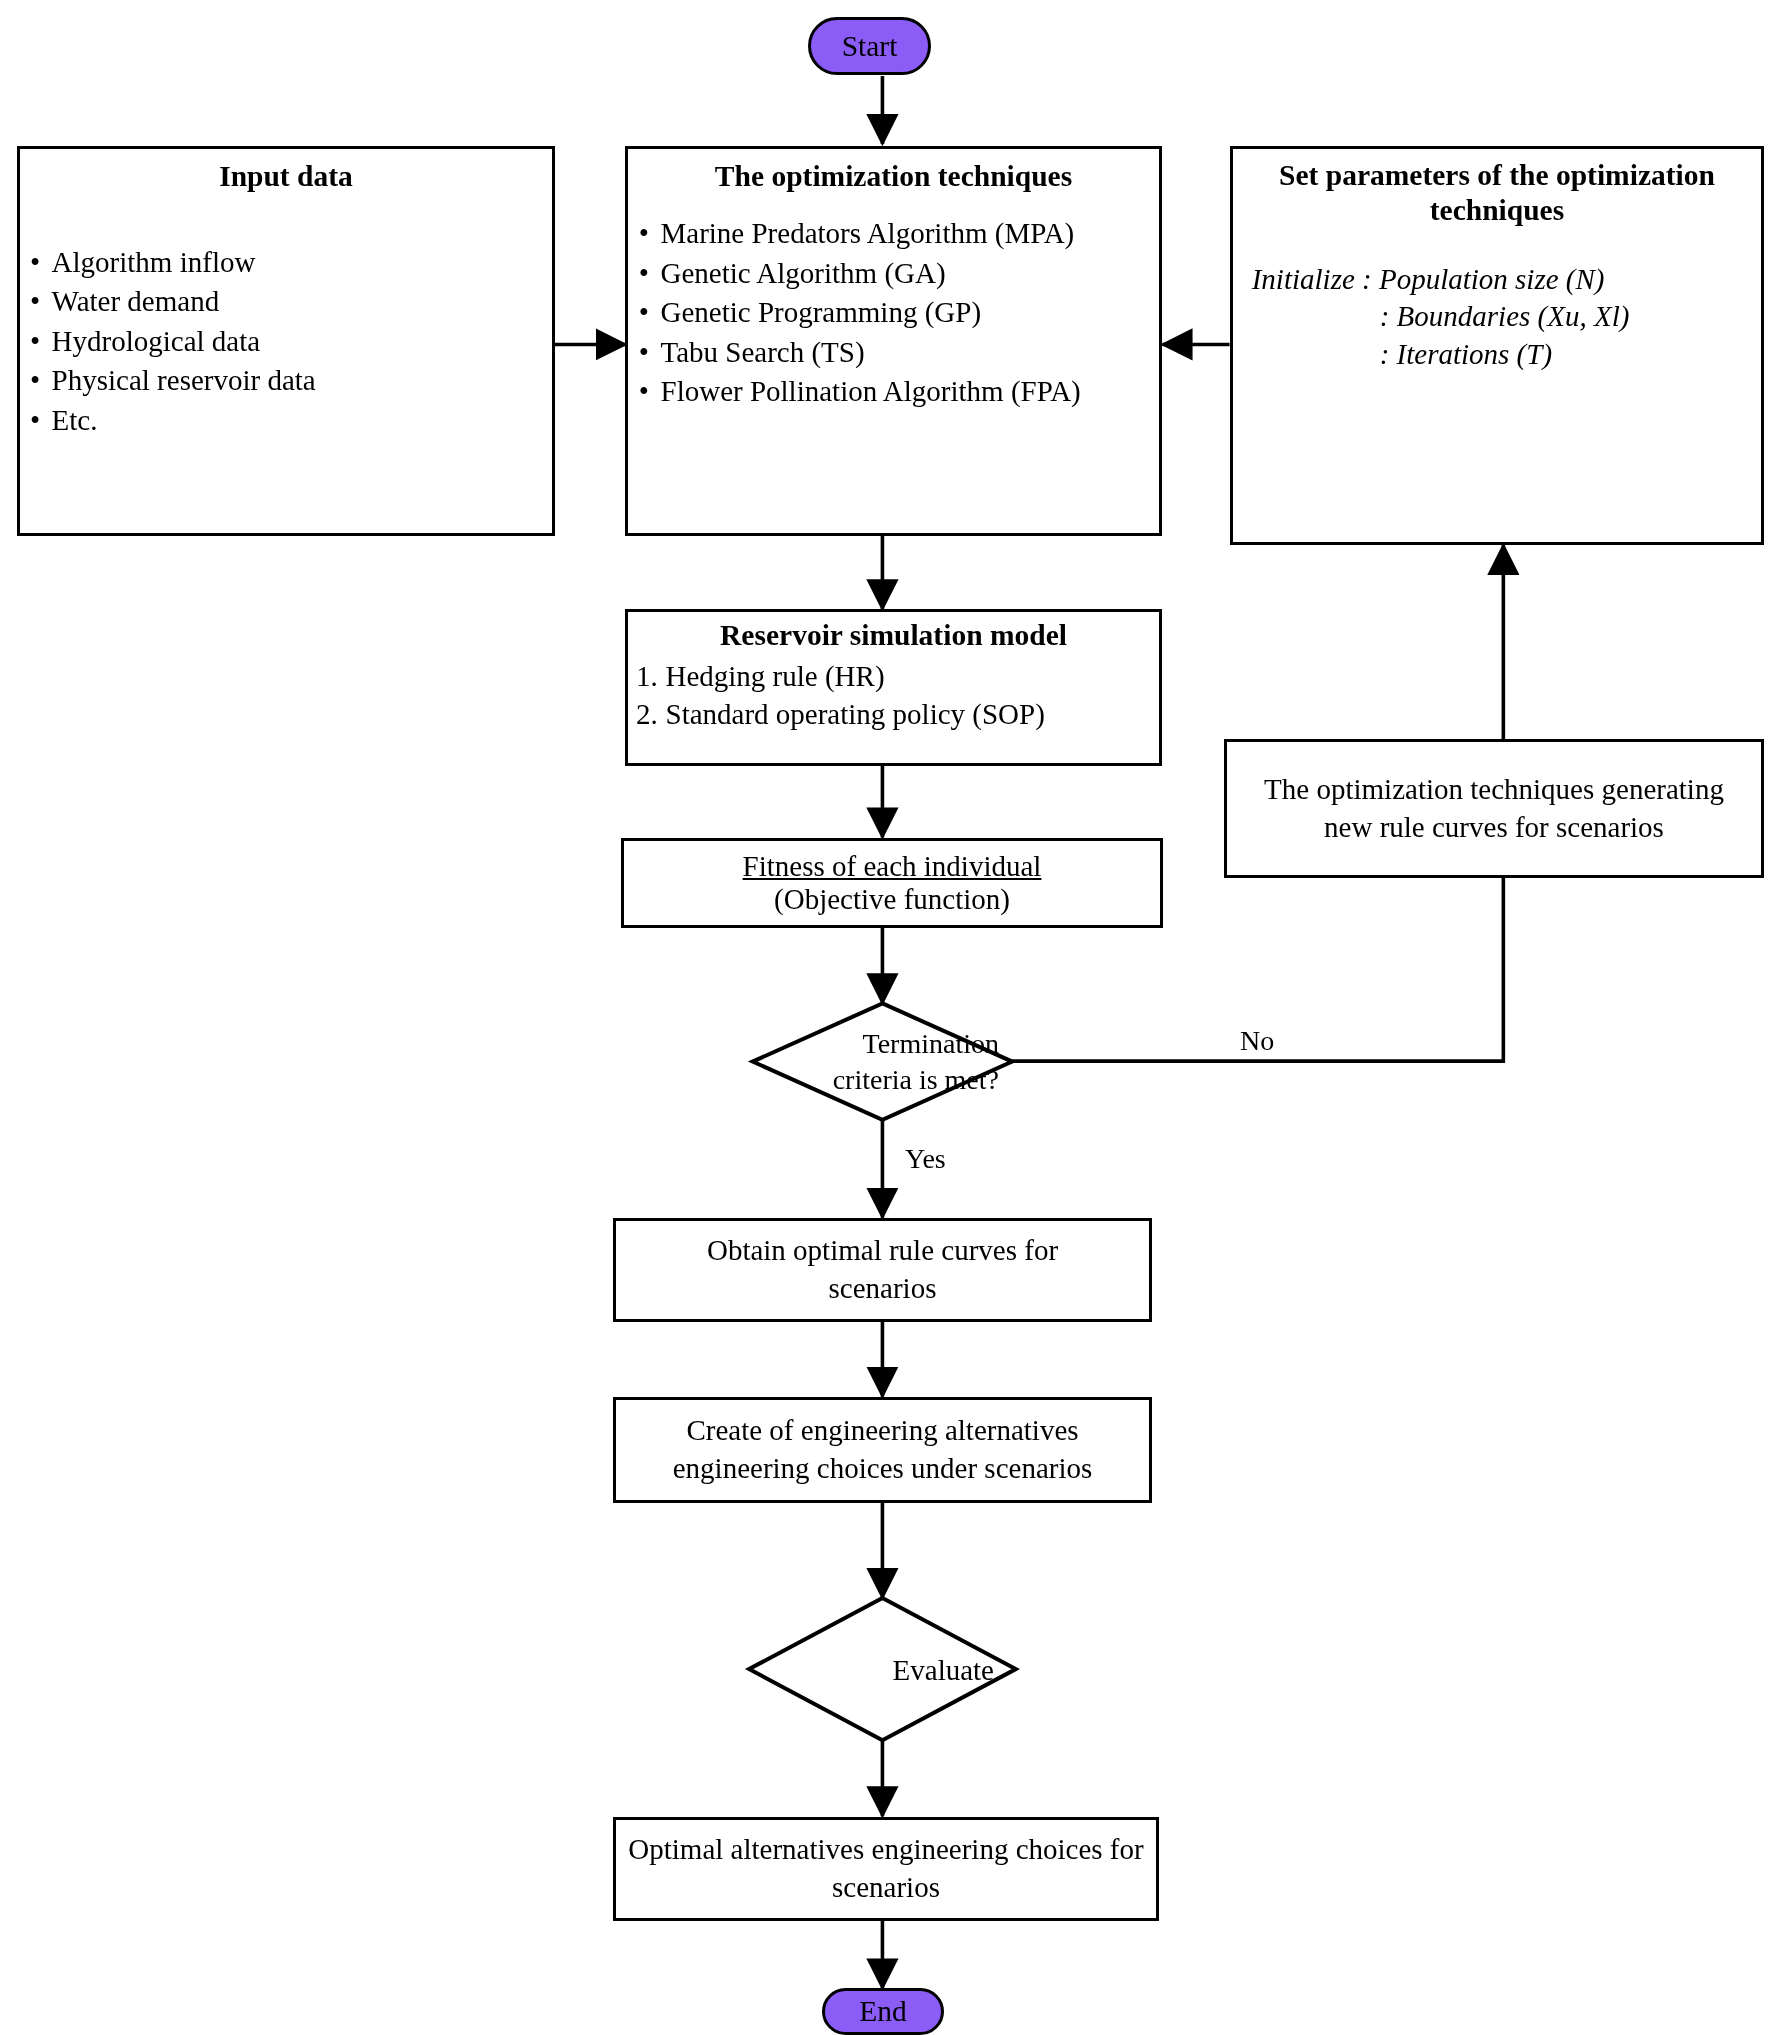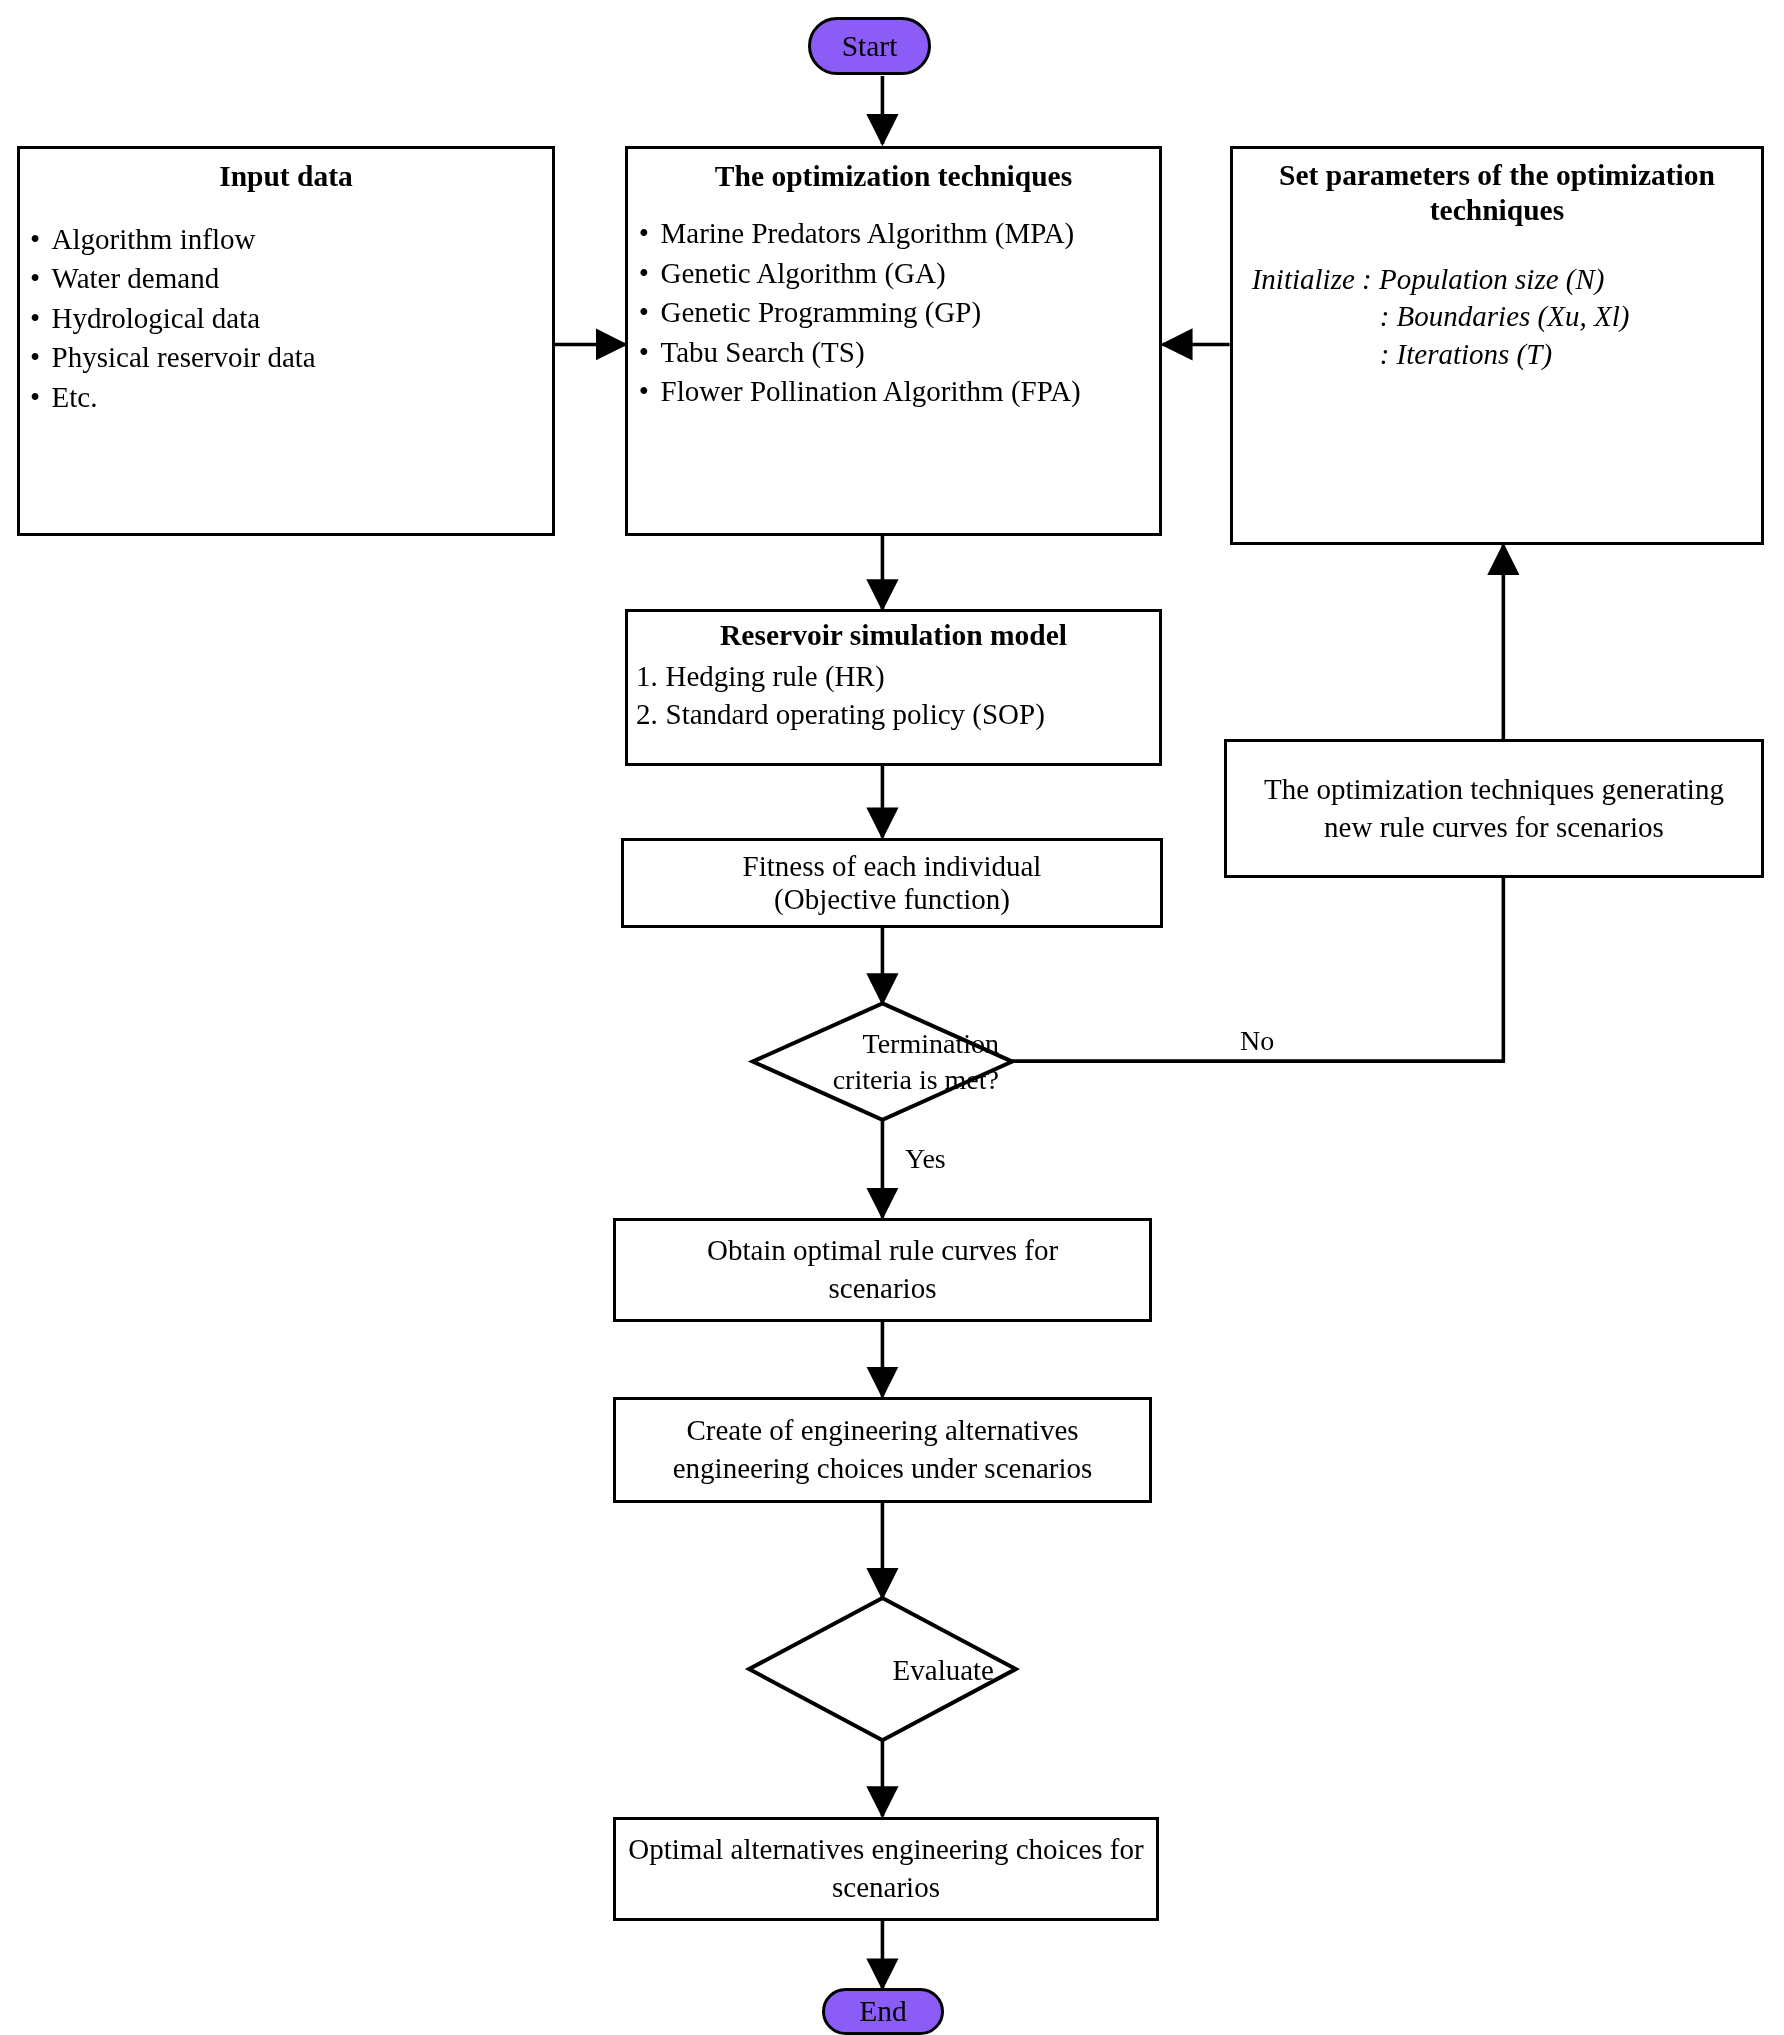--- a/index.html
+++ b/index.html
@@ -141,21 +141,21 @@
 
     <polygon points="1972,2243 2262,2373 1972,2503 1682,2373" fill="#fff" stroke="#000" stroke-width="9"></polygon>
 
     <polygon points="1972,3572 2270,3731 1972,3890 1674,3731" fill="#fff" stroke="#000" stroke-width="9"></polygon>
   </svg>
 
   <div class="terminal t-66" style="left:808px; top:17px; width:123px; height:58px;">
     <span>Start</span>
   </div>
 
-  <div class="node" style="left:17px; top:146px; width:538px; height:390px; padding:9.8px 3.6px 3.6px 3.6px;">
+  <div class="node" style="left:17px; top:146px; width:538px; height:390px; padding:9.8px 3.6px 3.6px 3.6px;gap:23px;">
     <div class="title t-66">Input data</div>
     <ul class="bullets body t-64" style="margin-top:27px;">
       <li>Algorithm inflow</li>
       <li>Water demand</li>
       <li>Hydrological data</li>
       <li>Physical reservoir data</li>
       <li>Etc.</li>
     </ul>
   </div>
 
@@ -181,21 +181,21 @@
 
   <div class="node" style="left:625px; top:609px; width:537px; height:157px; padding:6.3px 4.5px 3.6px 4.5px;">
     <div class="title t-66">Reservoir simulation model</div>
     <ol class="numbers body t-64" style="margin-top:5.4px;">
       <li>Hedging rule (HR)</li>
       <li>Standard operating policy (SOP)</li>
     </ol>
   </div>
 
   <div class="node center" style="left:621px; top:838px; width:542px; height:90px; padding:2.7px 4.5px;">
-    <div class="t-64" style="text-align:left;">Fitness of each individual</div>
+    <div class="t-64" style="text-align:left;text-decoration:underline;">Fitness of each individual</div>
     <div class="t-64" style="text-align:center;">(Objective function)</div>
   </div>
 
   <div class="diamond-label t-62" style="left:766px; top:1026px; width:233px;">Termination
 criteria is met?</div>
 
   <div class="edge-label t-62" style="left:1220px; top:1025px;margin-left:20px;">No</div>
   <div class="edge-label t-62" style="left:905px; top:1143px;">Yes</div>
 
   <div class="node center" style="left:1224px; top:739px; width:540px; height:139px; padding:2.7px 29.5px;">

